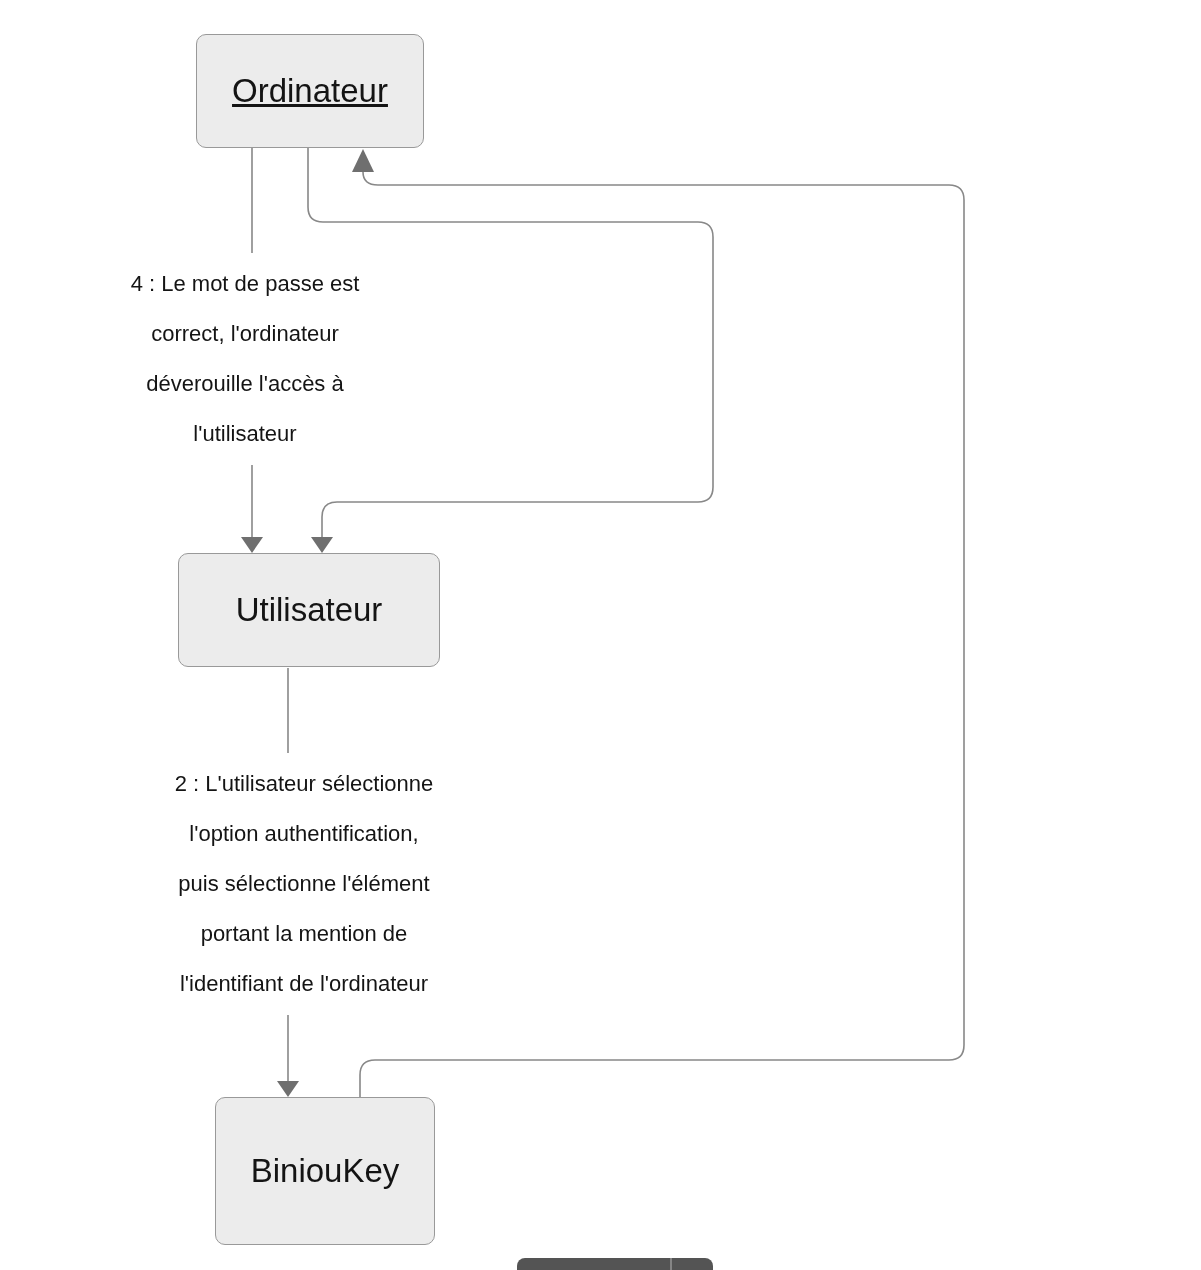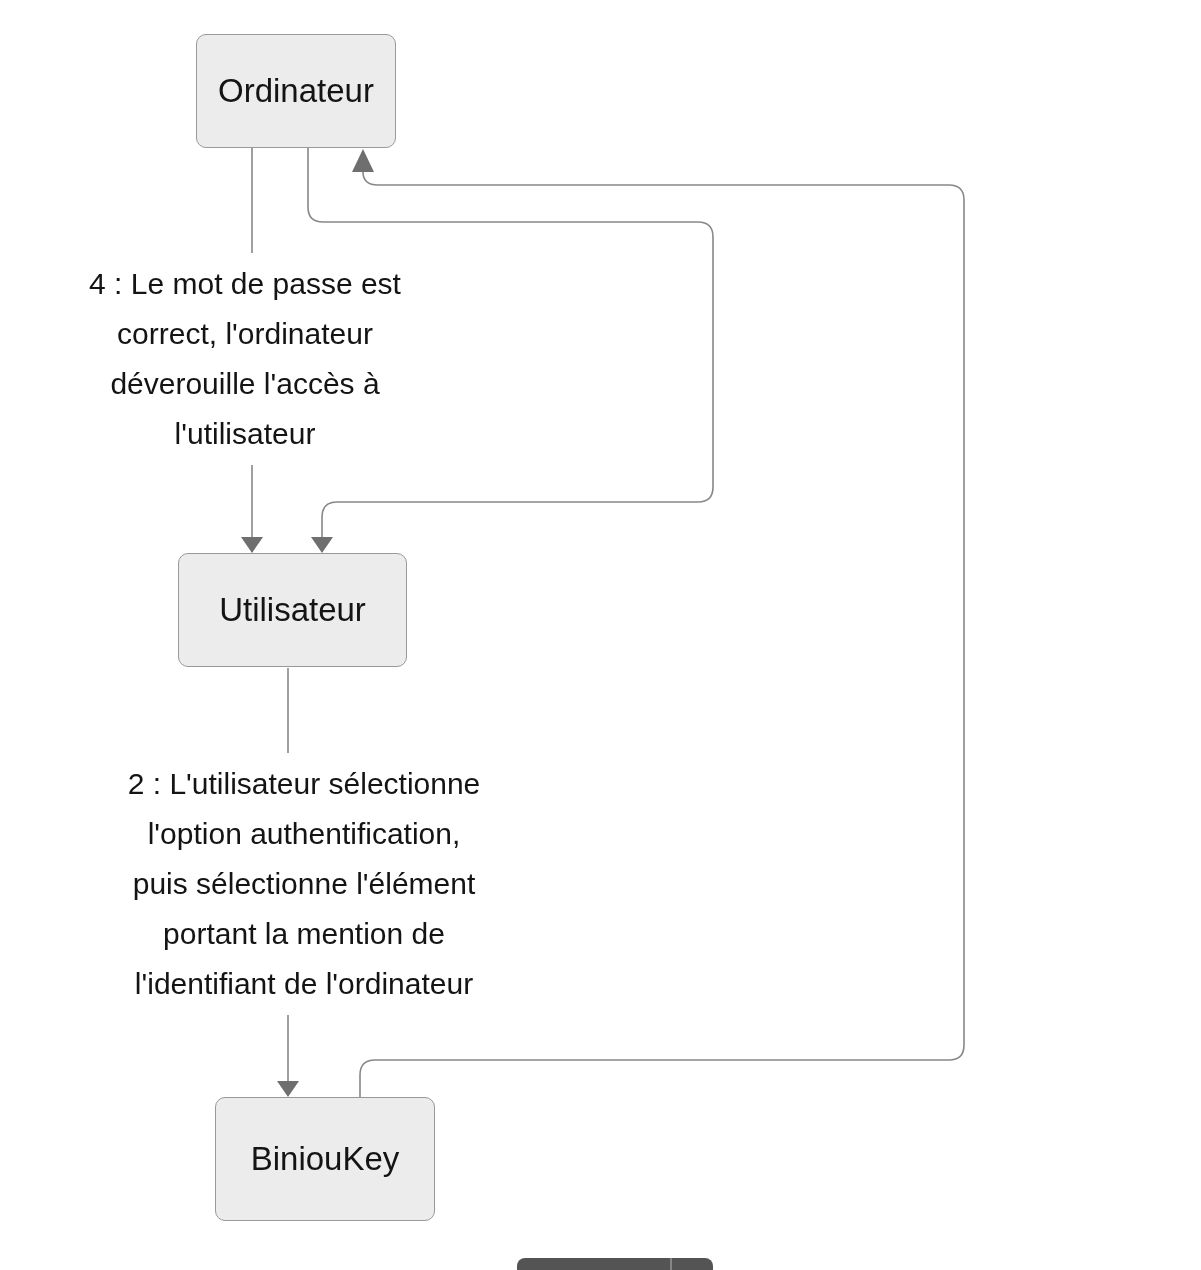--- a/index.html
+++ b/index.html
@@ -16,29 +16,29 @@
   .node{
     position:absolute;
     background:var(--node-fill,#ececec);
     border:1.4px solid var(--node-border,#999);
     border-radius:10px;
     display:flex;align-items:center;justify-content:center;
     font-size:33px;
     color:var(--text-color,#111);
     box-sizing:border-box;
   }
-  .node-ordinateur{left:196px;top:34px;width:200px;height:114px;}
-  .node-utilisateur{left:178px;top:553px;width:229px;height:114px;}
-  .node-binioukey{left:215px;top:1097px;width:220px;height:124px;}
+  .node-ordinateur{left:196px;top:34px;width:228px;height:114px;text-decoration:underline;}
+  .node-utilisateur{left:178px;top:553px;width:262px;height:114px;}
+  .node-binioukey{left:215px;top:1097px;width:220px;height:148px;}
   .edge-label{
     position:absolute;
     transform:translateX(-50%);
     background:#ffffff;
     text-align:center;
-    font-size:30px;
+    font-size:22px;
     line-height:50px;
     white-space:pre-line;
     padding:6px 10px;
     color:var(--text-color,#111);
   }
   .label-step4{left:245px;top:253px;}
   .label-step1{left:713px;top:303px;}
   .label-step3{left:961px;top:531px;}
   .label-step2{left:304px;top:753px;}
   .toolbar{

